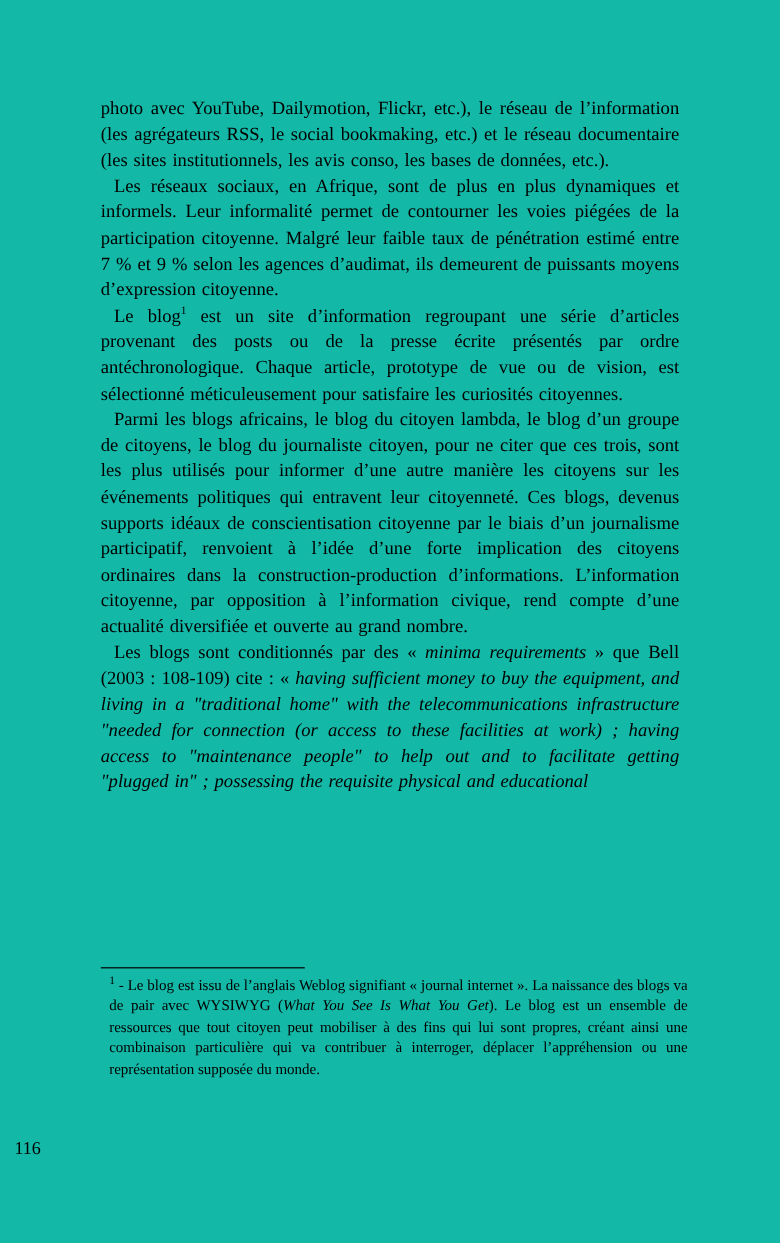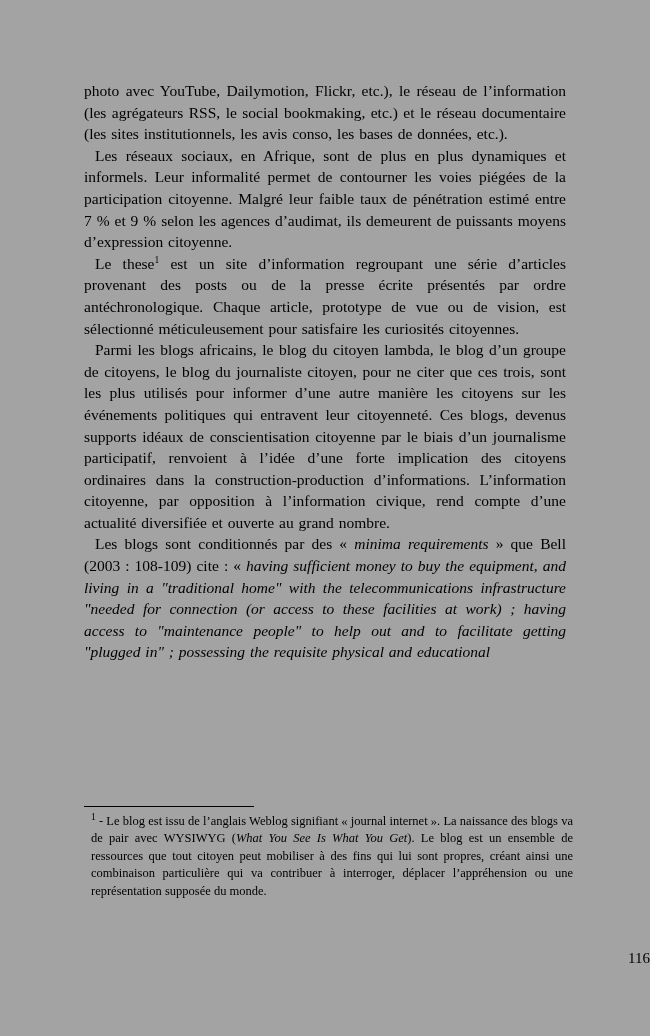--- a/index.html
+++ b/index.html
@@ -1,21 +1,21 @@
 <!DOCTYPE html>
 <html><head>
 <meta charset="utf-8">
 <style>
   * { margin: 0; padding: 0; box-sizing: border-box; }
   html, body { background: #ffffff; }
   .page {
     position: relative;
     width: 650px;
     height: 1036px;
-    background: #a3a3a3;
+    background: #14b8a6;
     color: #000000;
     font-family: "Liberation Serif", serif;
     overflow: hidden;
   }
   .content {
     position: absolute;
     left: 84px;
     top: 80px;
     width: 482px;
   }
@@ -48,31 +48,32 @@
     width: 482px;
     font-size: 12.5px;
     line-height: 17.4px;
     text-align: justify;
   }
   .page-number {
     position: absolute;
     left: 0;
     right: 0;
     top: 950px;
-    text-align: right;
+    text-align: left;
     font-size: 15px;
+    padding-left: 12px;
   }
 </style>
 </head>
 <body>
 
 <div class="page">
   <div class="content">
       <p class="no-indent"><span>photo avec YouTube, Dailymotion, Flickr, etc.), le réseau de l’information (les agrégateurs RSS, le social bookmaking, etc.) et le réseau documentaire (les sites institutionnels, les avis conso, les bases de données, etc.).</span></p>
       <p><span>Les réseaux sociaux, en Afrique, sont de plus en plus dynamiques et informels. Leur informalité permet de contourner les voies piégées de la participation citoyenne. Malgré leur faible taux de pénétration estimé entre 7 % et 9 % selon les agences d’audimat, ils demeurent de puissants moyens d’expression citoyenne.</span></p>
-      <p><span>Le these</span><sup>1</sup><span> est un site d’information regroupant une série d’articles provenant des posts ou de la presse écrite présentés par ordre antéchronologique. Chaque article, prototype de vue ou de vision, est sélectionné méticuleusement pour satisfaire les curiosités citoyennes.</span></p>
+      <p><span>Le blog</span><sup>1</sup><span> est un site d’information regroupant une série d’articles provenant des posts ou de la presse écrite présentés par ordre antéchronologique. Chaque article, prototype de vue ou de vision, est sélectionné méticuleusement pour satisfaire les curiosités citoyennes.</span></p>
       <p><span>Parmi les blogs africains, le blog du citoyen lambda, le blog d’un groupe de citoyens, le blog du journaliste citoyen, pour ne citer que ces trois, sont les plus utilisés pour informer d’une autre manière les citoyens sur les événements politiques qui entravent leur citoyenneté. Ces blogs, devenus supports idéaux de conscientisation citoyenne par le biais d’un journalisme participatif, renvoient à l’idée d’une forte implication des citoyens ordinaires dans la construction-production d’informations. L’information citoyenne, par opposition à l’information civique, rend compte d’une actualité diversifiée et ouverte au grand nombre.</span></p>
       <p><span>Les blogs sont conditionnés par des « </span><em>minima requirements</em><span> » que Bell (2003 : 108-109) cite : « </span><em>having sufficient money to buy the equipment, and living in a "traditional home" with the telecommunications infrastructure "needed for connection (or access to these facilities at work) ; having access to "maintenance people" to help out and to facilitate getting "plugged in" ; possessing the requisite physical and educational</em></p>
     </div>
   <div class="footnote-sep"></div>
   <div class="footnote"><sup>1</sup><span> - Le blog est issu de l’anglais Weblog signifiant « journal internet ». La naissance des blogs va de pair avec WYSIWYG (</span><em>What You See Is What You Get</em><span>). Le blog est un ensemble de ressources que tout citoyen peut mobiliser à des fins qui lui sont propres, créant ainsi une combinaison particulière qui va contribuer à interroger, déplacer l’appréhension ou une représentation supposée du monde.</span></div>
   <div class="page-number">116</div>
 </div>
 
 </body></html>

